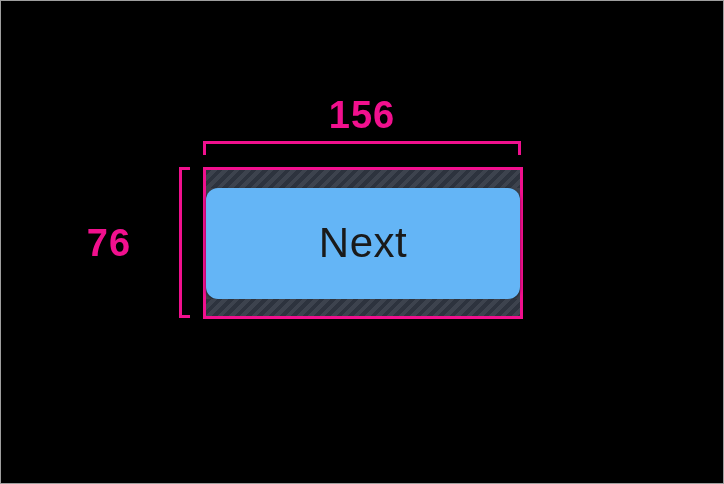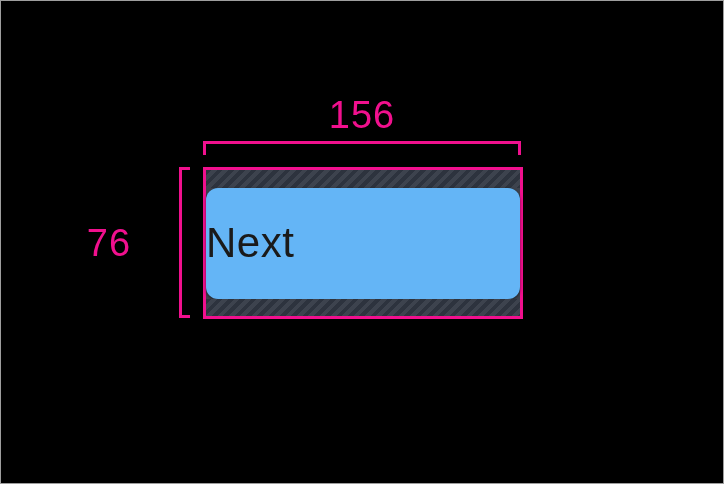--- a/index.html
+++ b/index.html
@@ -20,20 +20,21 @@
   }
 
   
   .dim-label {
     position: absolute;
     color: #F1108E;
     font-size: 38px;
     line-height: 1;
     letter-spacing: 1px;
     user-select: none;
+    font-weight: bold;
   }
   .dim-label.width {
     left: 202px;
     top: 95px;
     width: 318px;
     text-align: center;
   }
   .dim-label.height {
     left: 58px;
     top: 223px;
@@ -93,21 +94,21 @@
     height: 111px;
     width: 100%;
     border: none;
     margin: 0;
     padding: 0;
     border-radius: 12px;
     background: #64B5F6;
     box-shadow: 0 1px 3px rgba(0,0,0,0.55);
     display: flex;
     align-items: center;
-    justify-content: flex-start;
+    justify-content: center;
     cursor: pointer;
     font-family: "Liberation Sans", "DejaVu Sans", sans-serif;
   }
   .next-btn span {
     color: #1A1A1A;
     font-size: 42px;
     font-weight: 500;
     letter-spacing: 0.5px;
     line-height: 1;
   }

